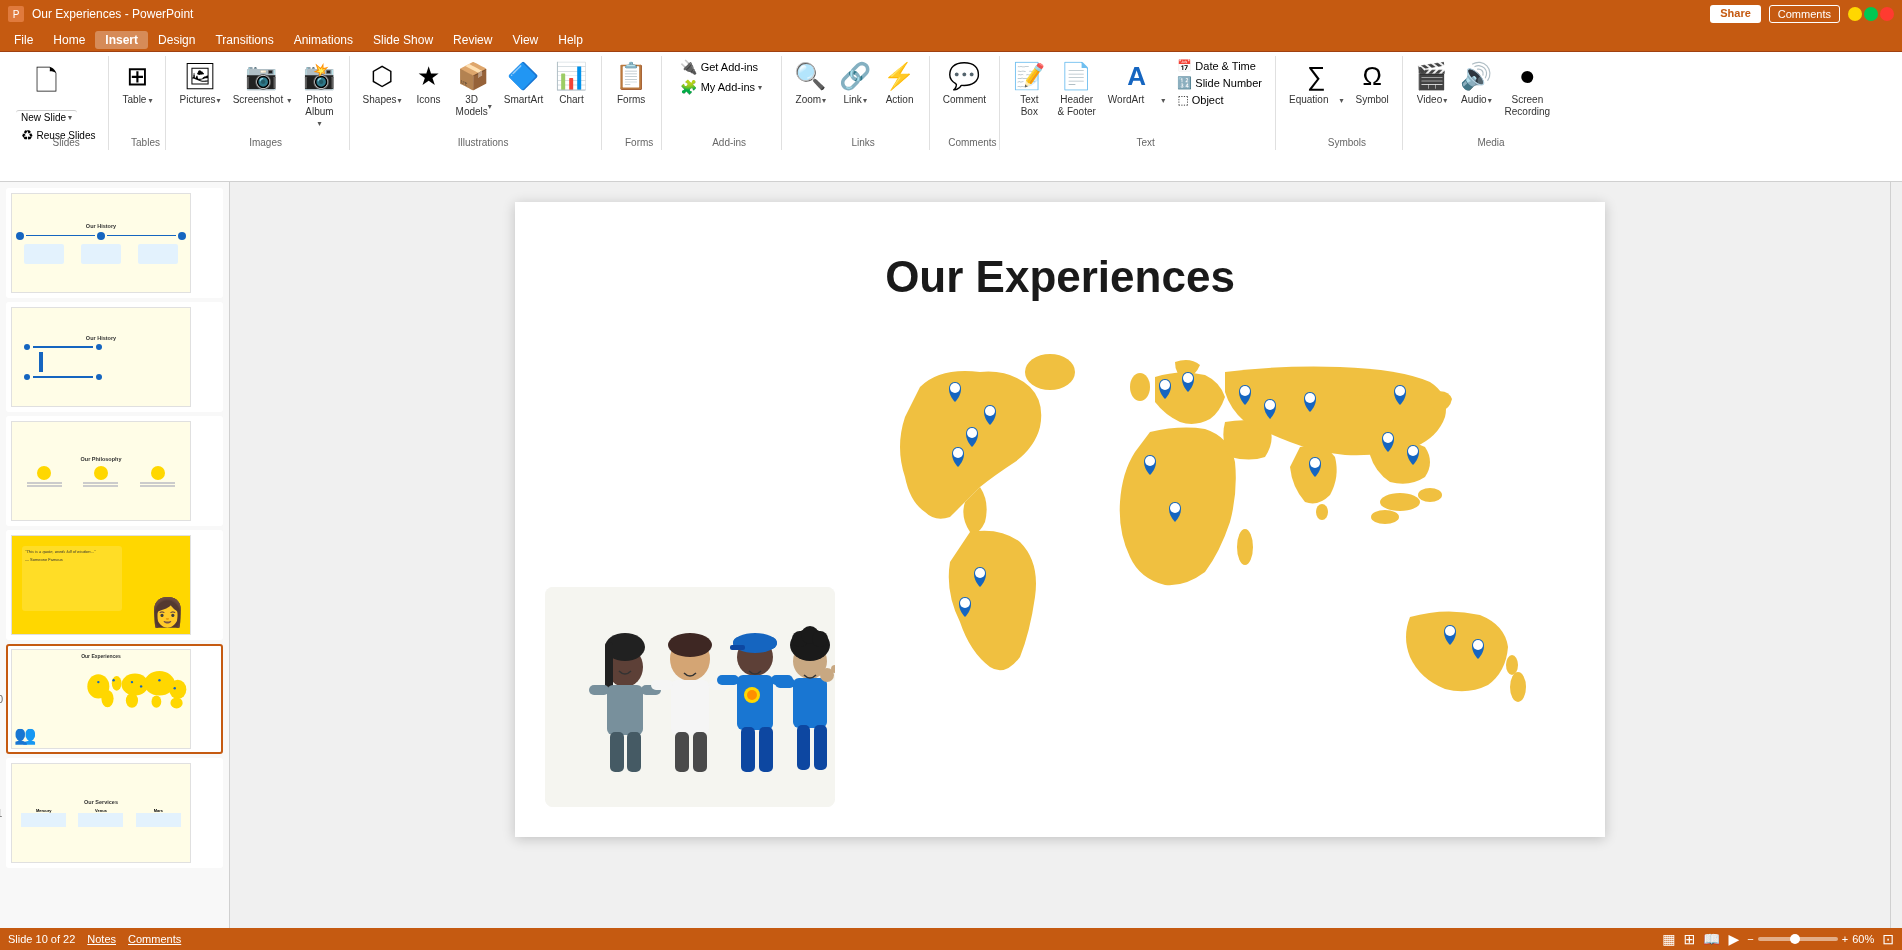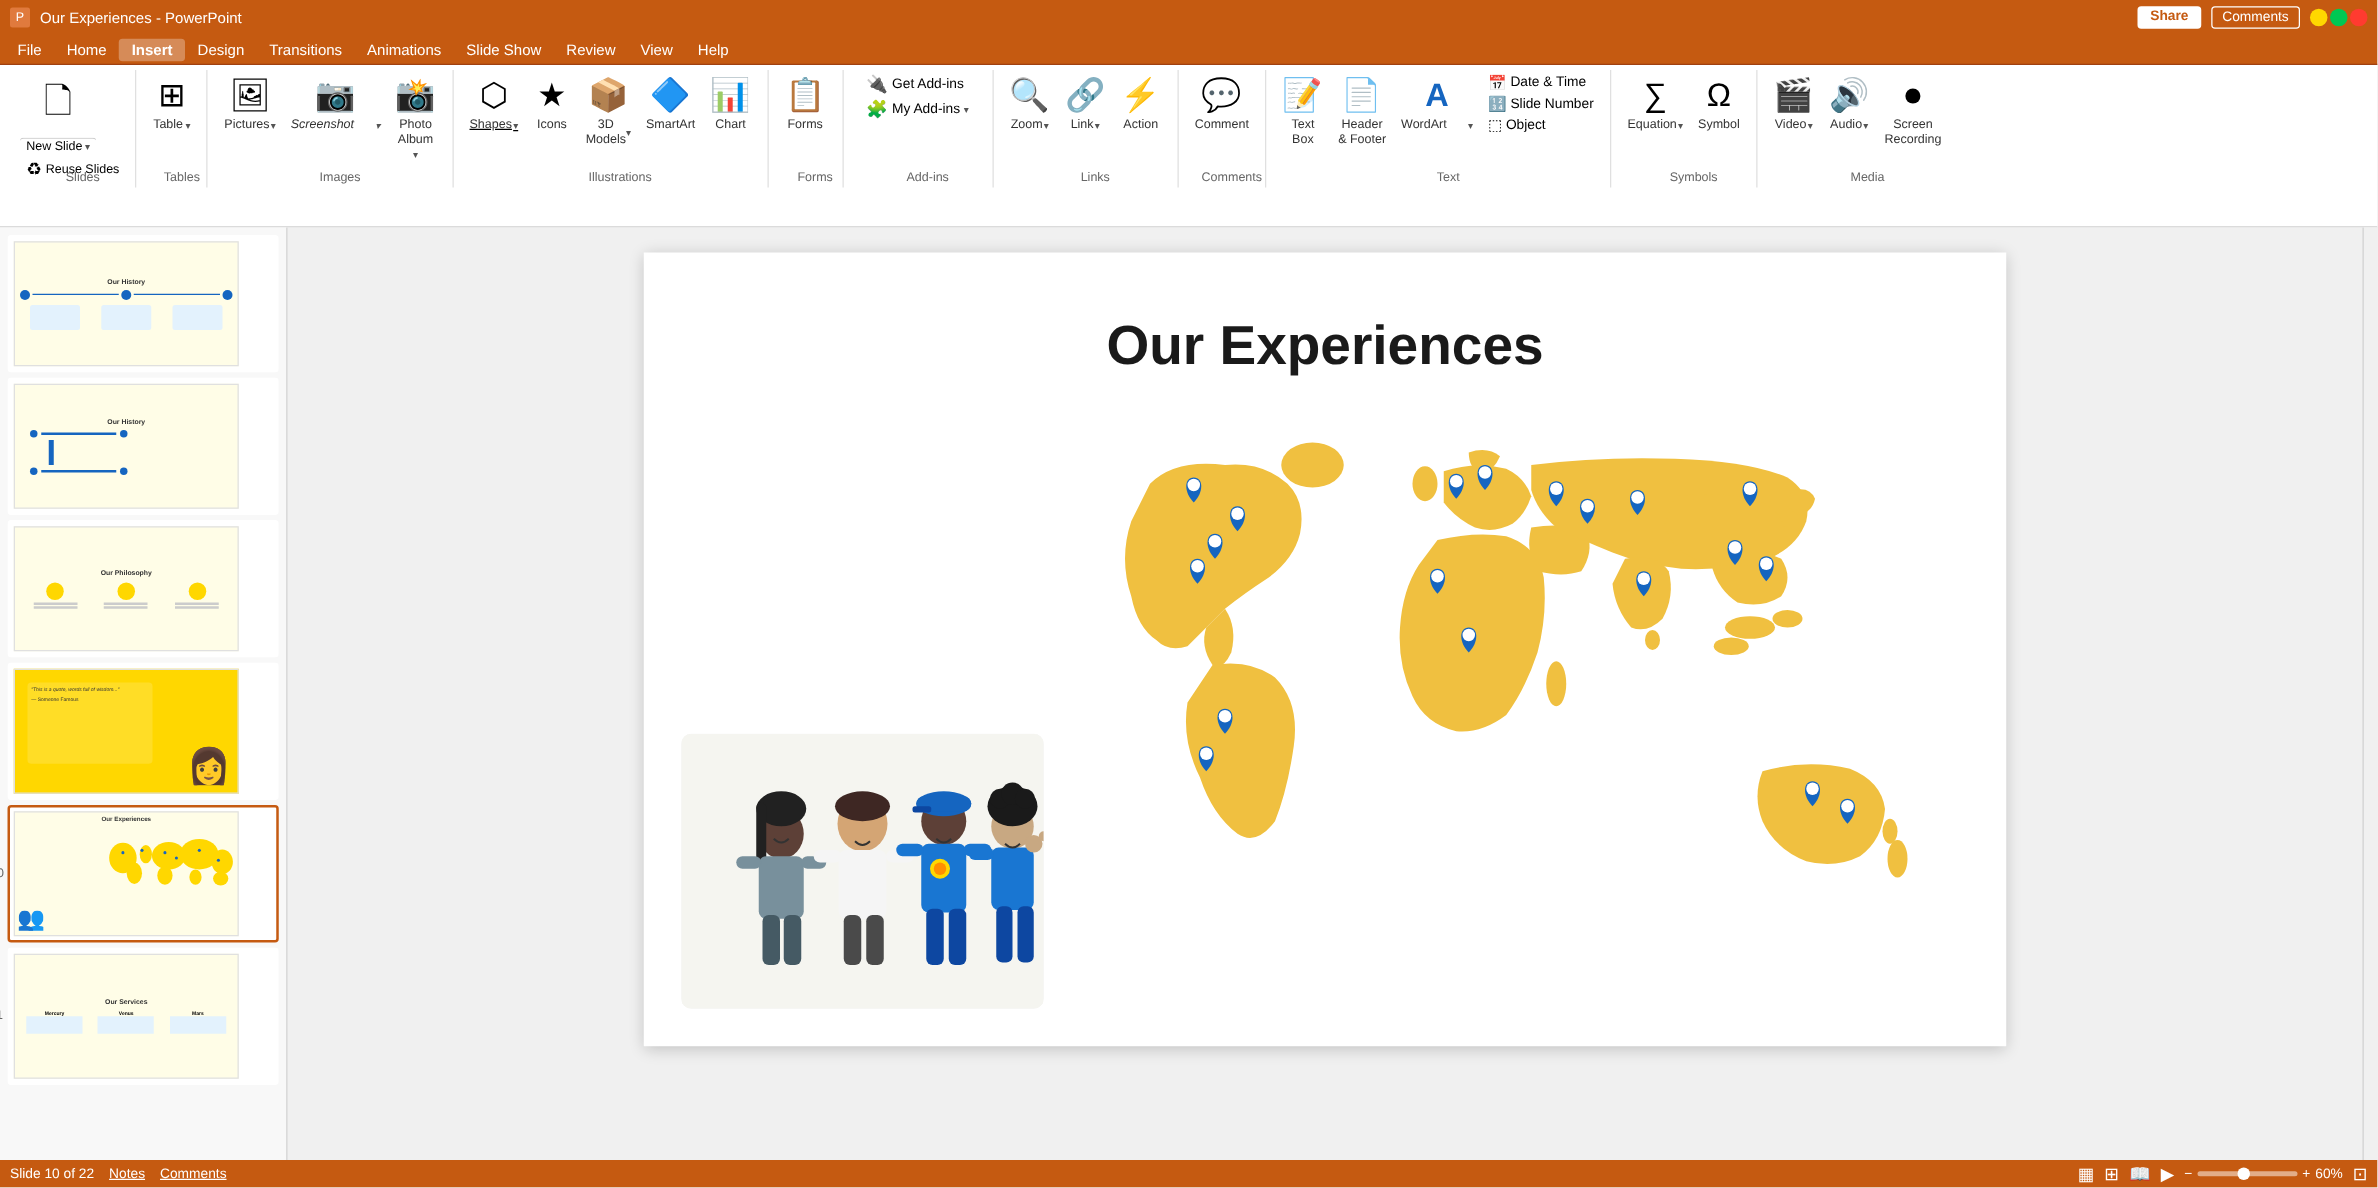--- a/index.html
+++ b/index.html
@@ -181,41 +181,41 @@
       <div class="ribbon-buttons">
         <div class="ribbon-btn">
           <span style="font-size:26px;">🖼</span>
           <div style="display:flex;align-items:center;gap:1px;">
             <span class="btn-label">Pictures</span>
             <span class="dropdown-arrow">▾</span>
           </div>
         </div>
         <div class="ribbon-btn">
           <span style="font-size:26px;">📷</span>
-          <div style="display:flex;align-items:center;gap:17px;font-style:italic;">
+          <div style="display:flex;align-items:center;gap:4px;">
             <span class="btn-label">Screenshot</span>
             <span class="dropdown-arrow">▾</span>
           </div>
         </div>
         <div class="ribbon-btn">
           <span style="font-size:26px;">📸</span>
           <div style="display:flex;align-items:center;gap:1px;flex-direction:column;">
             <span class="btn-label">Photo<br>Album</span>
             <span class="dropdown-arrow">▾</span>
           </div>
         </div>
       </div>
       <span class="ribbon-group-label">Images</span>
     </div>
 
     <div class="ribbon-group" style="min-width:210px;">
       <div class="ribbon-buttons">
         <div class="ribbon-btn">
           <span style="font-size:26px;">⬡</span>
-          <div style="display:flex;align-items:center;gap:1px;text-decoration:underline;">
+          <div style="display:flex;align-items:center;gap:1px;">
             <span class="btn-label">Shapes</span>
             <span class="dropdown-arrow">▾</span>
           </div>
         </div>
         <div class="ribbon-btn">
           <span style="font-size:26px;">★</span>
           <span class="btn-label">Icons</span>
         </div>
         <div class="ribbon-btn">
           <span style="font-size:26px;">📦</span>
@@ -327,21 +327,21 @@
           </div>
         </div>
       </div>
       <span class="ribbon-group-label">Text</span>
     </div>
 
     <div class="ribbon-group" style="min-width:100px;">
       <div class="ribbon-buttons">
         <div class="ribbon-btn">
           <span style="font-size:26px;">∑</span>
-          <div style="display:flex;align-items:center;gap:1px;">
+          <div style="display:flex;align-items:center;gap:11px;">
             <span class="btn-label">Equation</span>
             <span class="dropdown-arrow">▾</span>
           </div>
         </div>
         <div class="ribbon-btn">
           <span style="font-size:26px;">Ω</span>
           <span class="btn-label">Symbol</span>
         </div>
       </div>
       <span class="ribbon-group-label">Symbols</span>

